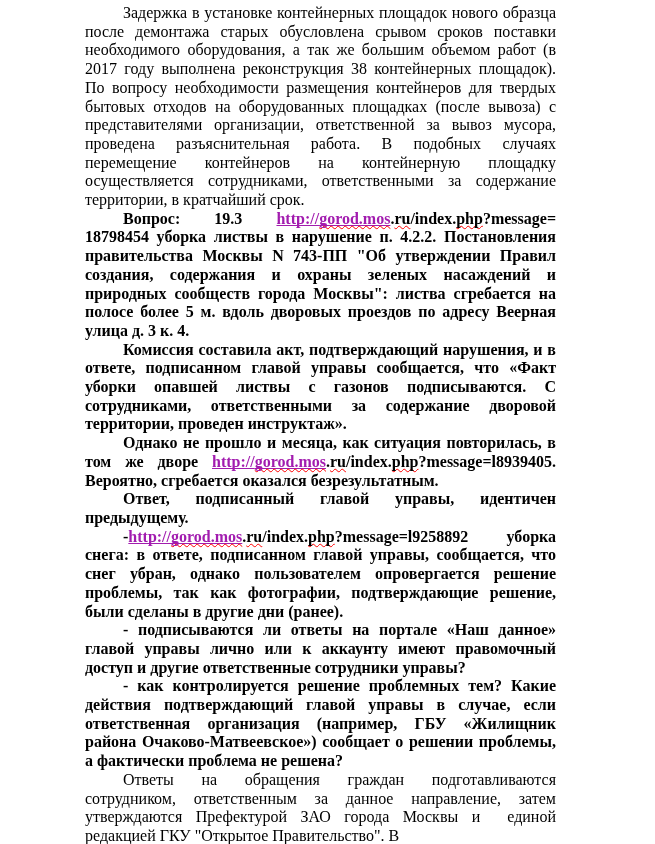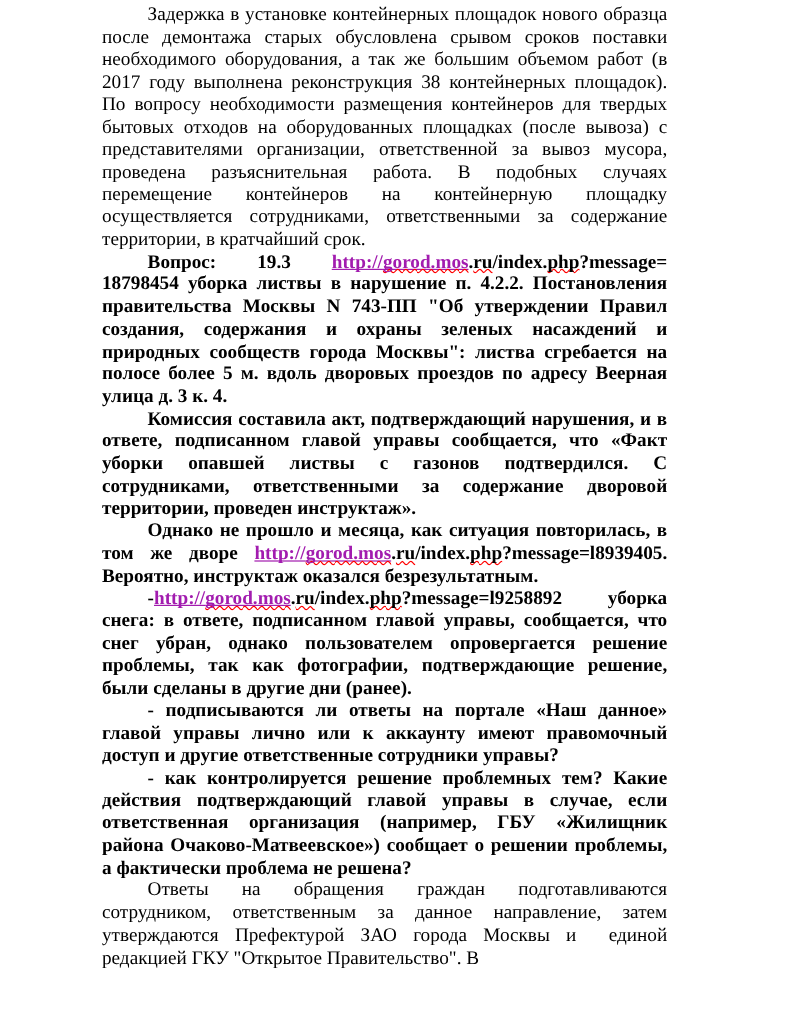--- a/index.html
+++ b/index.html
@@ -43,20 +43,21 @@
     text-decoration-skip-ink: none;
   }
 </style>
 </head>
 <body>
 
 <div class="doc">
   <div id="doc-text">
       <p class="para"><span>Задержка в установке контейнерных площадок нового образца после демонтажа старых обусловлена срывом сроков поставки необходимого оборудования, а так же большим объемом работ (в 2017 году выполнена реконструкция 38 контейнерных площадок). По вопросу необходимости размещения контейнеров для твердых бытовых отходов на оборудованных площадках (после вывоза) с представителями организации, ответственной за вывоз мусора, проведена разъяснительная работа. В подобных случаях перемещение контейнеров на контейнерную площадку осуществляется сотрудниками, ответственными за содержание территории, в кратчайший срок.</span></p>
       <p class="para bold"><span>Вопрос: 19.3 </span><a class="lnk">http://</a><a class="lnk"><span class="sp">gorod.mos</span></a><span>.</span><span class="sp">ru</span><span>/index.</span><span class="sp">php</span><span>?message= 18798454 уборка листвы в нарушение п. 4.2.2. Постановления правительства Москвы N 743-ПП "Об утверждении Правил создания, содержания и охраны зеленых насаждений и природных сообществ города Москвы": листва сгребается на полосе более 5 м. вдоль дворовых проездов по адресу Веерная улица д. 3 к. 4.</span></p>
-      <p class="para bold"><span>Комиссия составила акт, подтверждающий нарушения, и в ответе, подписанном главой управы сообщается, что «Факт уборки опавшей листвы с газонов подтвердился. С сотрудниками, ответственными за содержание дворовой территории, проведен инструктаж».</span></p>
-      <p class="para bold"><span>Однако не прошло и месяца, как ситуация повторилась, в том же дворе </span><a class="lnk">http://</a><a class="lnk"><span class="sp">gorod.mos</span></a><span>.</span><span class="sp">ru</span><span>/index.</span><span class="sp">php</span><span>?message=l8939405. Вероятно, инструктаж оказался безрезультатным.</span></p>
+      <p class="para bold"><span>Комиссия составила акт, подтверждающий нарушения, и в ответе, подписанном главой управы сообщается, что «Факт уборки опавшей листвы с газонов подписываются. С сотрудниками, ответственными за содержание дворовой территории, проведен инструктаж».</span></p>
+      <p class="para bold"><span>Однако не прошло и месяца, как ситуация повторилась, в том же дворе </span><a class="lnk">http://</a><a class="lnk"><span class="sp">gorod.mos</span></a><span>.</span><span class="sp">ru</span><span>/index.</span><span class="sp">php</span><span>?message=l8939405. Вероятно, сгребается оказался безрезультатным.</span></p>
+      <p class="para bold"><span>Ответ, подписанный главой управы, идентичен предыдущему.</span></p>
       <p class="para bold"><span>-</span><a class="lnk">http://</a><a class="lnk"><span class="sp">gorod.mos</span></a><span>.</span><span class="sp">ru</span><span>/index.</span><span class="sp">php</span><span>?message=l9258892 уборка снега: в ответе, подписанном главой управы, сообщается, что снег убран, однако пользователем опровергается решение проблемы, так как фотографии, подтверждающие решение, были сделаны в другие дни (ранее).</span></p>
       <p class="para bold"><span>- подписываются ли ответы на портале «Наш данное» главой управы лично или к аккаунту имеют правомочный доступ и другие ответственные сотрудники управы?</span></p>
       <p class="para bold"><span>- как контролируется решение проблемных тем? Какие действия подтверждающий главой управы в случае, если ответственная организация (например, ГБУ «Жилищник района Очаково-Матвеевское») сообщает о решении проблемы, а фактически проблема не решена?</span></p>
       <p class="para"><span>Ответы на обращения граждан подготавливаются сотрудником, ответственным за данное направление, затем утверждаются Префектурой ЗАО города Москвы и&nbsp; единой редакцией ГКУ "Открытое Правительство". В</span></p>
     </div>
 </div>
 
 </body></html>

